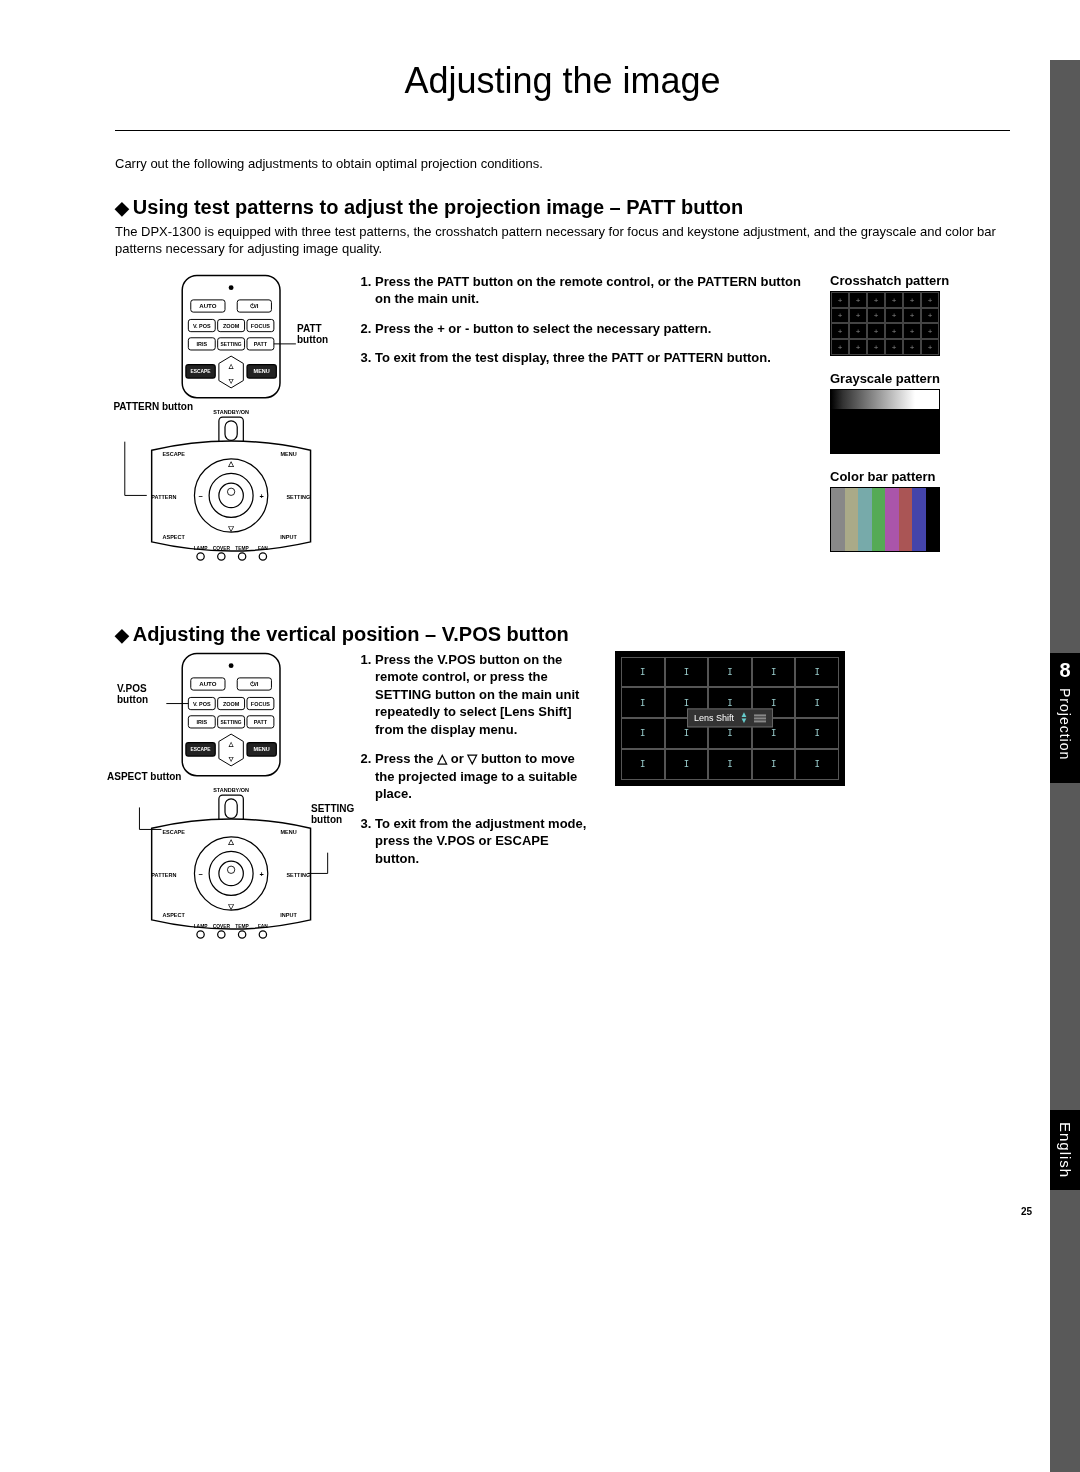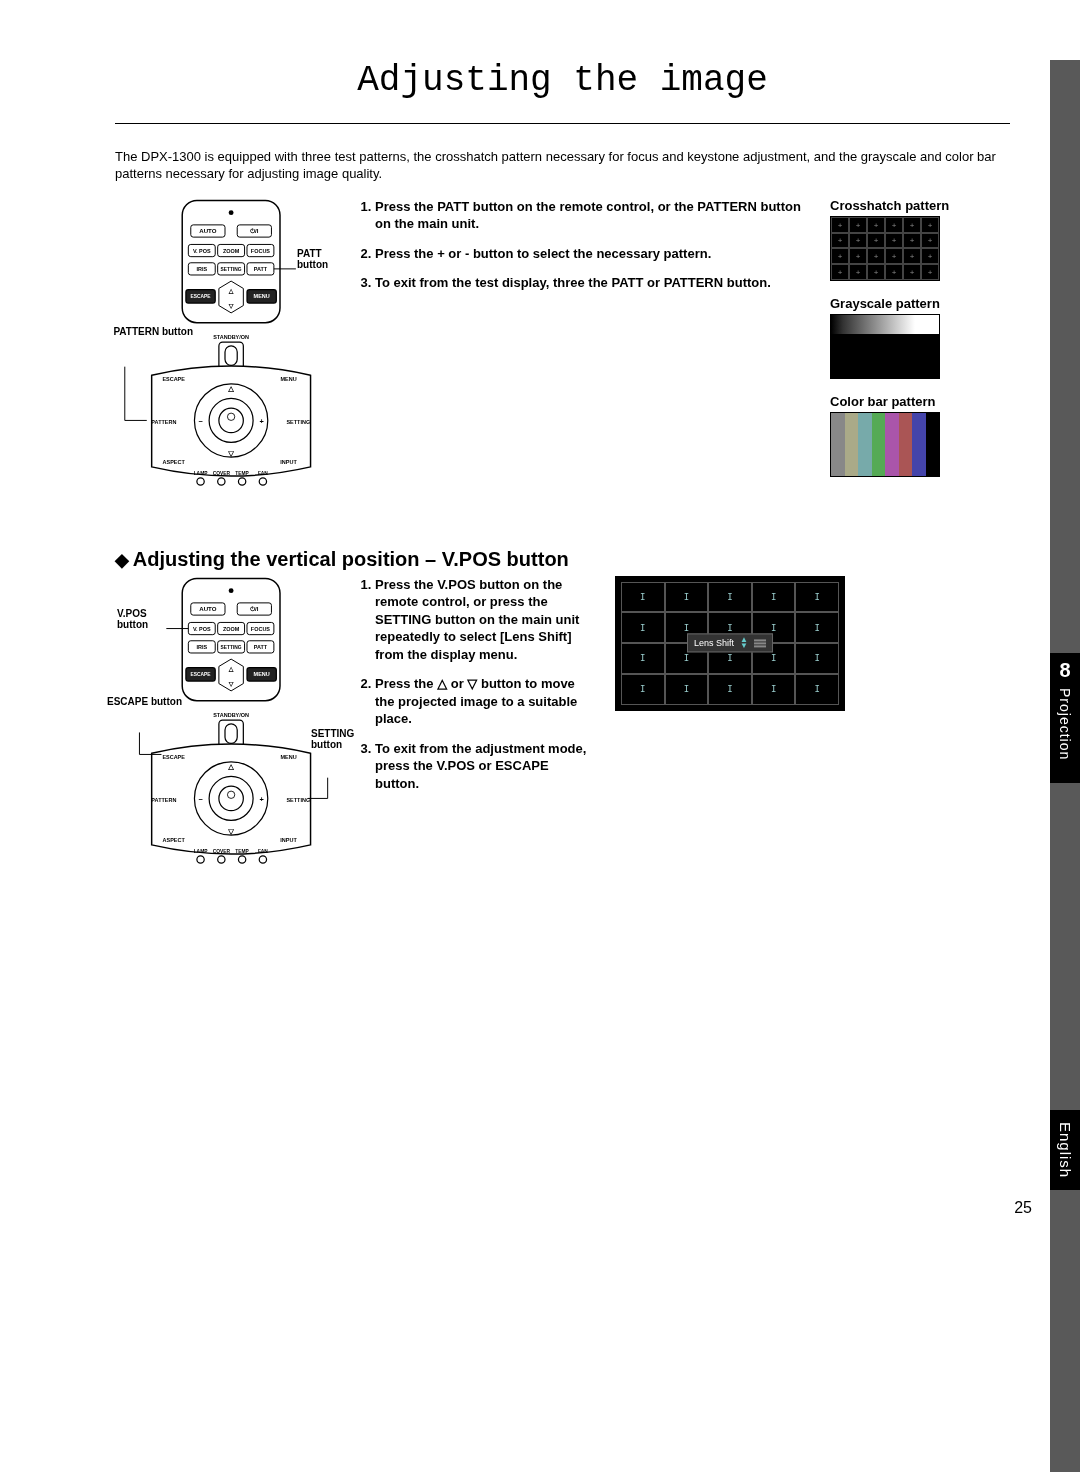--- a/index.html
+++ b/index.html
@@ -19,22 +19,22 @@
     width: 30px;
     background: #595959;
   }
   .page {
     padding: 60px 70px 40px 115px;
   }
   .page-title {
     font-size: 36px;
     font-weight: 400;
     text-align: center;
-    margin-bottom: 22px;
-    font-family: Liberation Mono, monospace;
+    margin-bottom: 28px;
+    font-family: Liberation Sans, sans-serif;
   }
   .title-rule {
     border: none;
     border-top: 1px solid #000;
     margin-bottom: 25px;
   }
   .intro {
     font-size: 13px;
     margin-bottom: 25px;
   }
@@ -190,22 +190,22 @@
   }
   .tab-lang span {
     writing-mode: vertical-rl;
     font-size: 15px;
     letter-spacing: 1px;
   }
   .page-number {
     position: absolute;
     right: 48px;
     bottom: 255px;
-    font-size: 16px;
-    font-weight: normal;
+    font-size: 10px;
+    font-weight: bold;
   }
 </style>
 </head>
 <body>
 
 <div class="side-bar"></div>
 
 <div class="tab-chapter">
   <span class="num">8</span>
   <span class="label">Projection</span>
@@ -213,21 +213,25 @@
 
 <div class="tab-lang">
   <span>English</span>
 </div>
 
 <div class="page">
 
   <h1 class="page-title">Adjusting the image</h1>
   <hr class="title-rule">
 
-
+  <p class="intro">Carry out the following adjustments to obtain optimal projection conditions.</p>
+
+  <h2 class="section-heading">
+    <span class="diamond">◆</span><span>Using test patterns to adjust the projection image – PATT button</span>
+  </h2>
   <p class="section-intro">The DPX-1300 is equipped with three test patterns, the crosshatch pattern necessary for focus and keystone adjustment, and the grayscale and color bar patterns necessary for adjusting image quality.</p>
 
   <div class="content-row">
     <div class="col-remote">
       <div class="remote-container">
         
         <svg class="remote-svg" viewBox="0 0 180 260">
 
           <rect x="55" y="2" width="80" height="100" rx="12" fill="#fff" stroke="#000" stroke-width="1.2"></rect>
           <circle cx="95" cy="12" r="2" fill="#000"></circle>
@@ -408,21 +412,21 @@
           <circle cx="70" cy="232" r="3" stroke="#000" fill="#fff"></circle>
             <text x="70" y="227" font-size="4" text-anchor="middle">LAMP</text>
           <circle cx="87" cy="232" r="3" stroke="#000" fill="#fff"></circle>
             <text x="87" y="227" font-size="4" text-anchor="middle">COVER</text>
           <circle cx="104" cy="232" r="3" stroke="#000" fill="#fff"></circle>
             <text x="104" y="227" font-size="4" text-anchor="middle">TEMP</text>
           <circle cx="121" cy="232" r="3" stroke="#000" fill="#fff"></circle>
             <text x="121" y="227" font-size="4" text-anchor="middle">FAN</text>
         </svg>
         <div class="callout" style="left:2px; top:32px; width:50px;">V.POS button</div>
-        <div class="callout" style="left:-8px; top:120px; width:80px;">ESCAPE button</div>
+        <div class="callout" style="left:-8px; top:120px; width:80px;">ASPECT button</div>
         <div class="callout" style="left:196px; top:152px; width:60px;">SETTING button</div>
       </div>
     </div>
 
     <div class="col-steps" style="flex:0 0 240px;">
       <ol class="step-list">
         <li>Press the V.POS button on the remote control, or press the SETTING button on the main unit repeatedly to select [Lens Shift] from the display menu.</li>
         <li>Press the △ or ▽ button to move the projected image to a suitable place.</li>
         <li>To exit from the adjustment mode, press the V.POS or ESCAPE button.</li>
       </ol>

